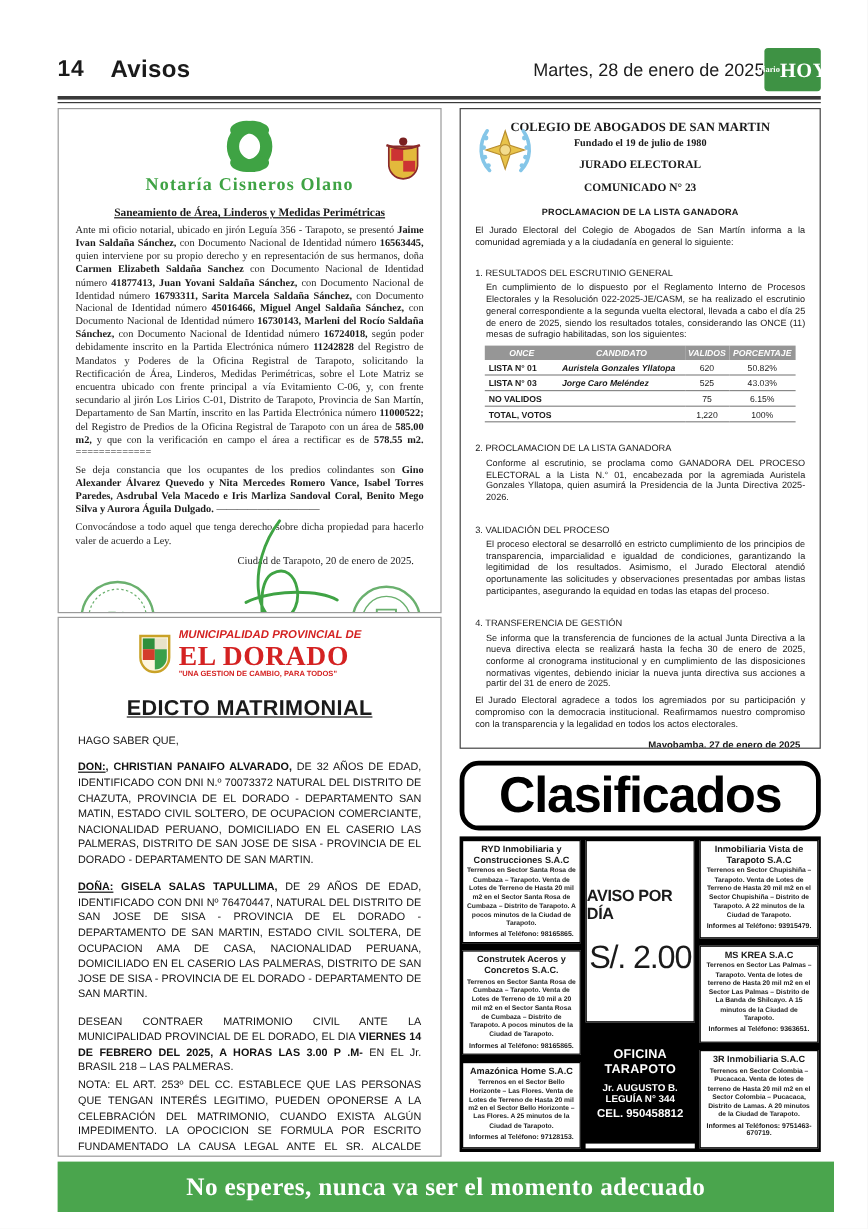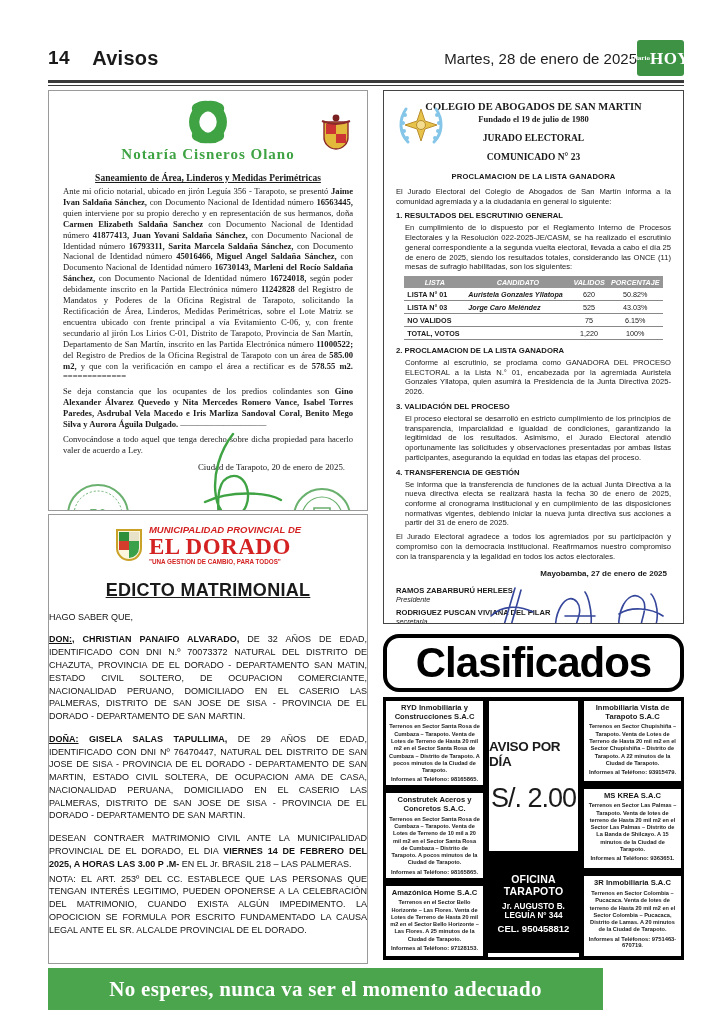--- a/index.html
+++ b/index.html
@@ -42,35 +42,35 @@
   
   #colegio { left:383px; top:90px; width:301px; height:534px; padding:8px 12px; border:1.5px solid #444; }
   .col-head { position:relative; text-align:center; font-family:"Liberation Serif",serif; }
   .col-logo { position:absolute; left:2px; top:2px; }
   .col-org { font-size:10.5px; font-weight:bold; margin-top:2px; }
   .col-founded { font-size:8.5px; font-weight:bold; margin-top:2px; }
   .col-je  { font-size:9.5px; font-weight:bold; margin-top:9px; }
   .col-com { font-size:9.5px; font-weight:bold; margin-top:9px; }
   .col-heading { text-align:center; font-size:7.6px; font-weight:bold; margin:10px 0 6px; letter-spacing:.2px; }
   .col-p { font-size:7.6px; line-height:1.28; text-align:justify; margin-bottom:5px; }
-  .col-sec-t { font-size:7.7px; font-weight:bold; margin:5px 0 3px; }
+  .col-sec-t { font-size:7.7px; font-weight:normal; margin:17px 0 3px; }
   .col-sec-b { font-size:7.6px; line-height:1.28; text-align:justify; margin-left:9px; margin-bottom:4px; }
   .col-table { width:94%; margin:4px auto 6px; border-collapse:collapse; font-size:7.2px; }
   .col-table th { background:#969696; color:#fff; font-style:italic; font-weight:bold; padding:1.5px 2px; text-align:center; }
   .col-table td { border-bottom:1px solid #888; padding:1.5px 3px; text-align:center; }
   .col-table td.c0 { font-weight:bold; text-align:left; }
   .col-table td.c1 { font-weight:bold; font-style:italic; text-align:left; }
   .col-date { text-align:right; font-size:8px; font-weight:bold; margin:8px 4px 8px 0; }
   .col-signers { position:relative; margin-top:2px; }
   .col-signer-name { font-size:7.6px; font-weight:bold; }
   .col-signer-role { font-size:7.2px; font-style:italic; margin-bottom:4px; }
   .col-sigs { position:absolute; right:0; top:-4px; pointer-events:none; }
 
   
-  #edicto { left:48px; top:514px; width:320px; height:450px; padding:10px 0; }
+  #edicto { left:48px; top:514px; width:320px; height:450px; padding:10px 16px; }
   .ed-muni { display:flex; justify-content:center; align-items:center; gap:6px; }
   .ed-muni-txt { text-align:left; line-height:1.05; }
   .ed-m1 { color:#d42222; font-size:9.5px; font-weight:bold; font-style:italic; }
   .ed-m2 { color:#d42222; font-size:23px; font-weight:bold; font-family:"Liberation Serif",serif; letter-spacing:.5px; }
   .ed-m3 { color:#d42222; font-size:6.3px; font-weight:bold; }
   .ed-title { text-align:center; font-size:18px; font-weight:bold; text-decoration:underline; margin:14px 0 10px; letter-spacing:.3px; }
   .ed-p { font-size:9px; line-height:1.42; text-align:justify; margin-bottom:10px; color:#111; }
 
   
   #clasif { position:absolute; left:383px; top:634px; width:301px; height:330px; }
@@ -84,21 +84,21 @@
   .cls-card-phone{ font-size:5.8px; font-weight:bold; margin-top:2px; }
   .cls-aviso { background:#fff; margin:3px 2px; flex:0 0 152px; display:flex; flex-direction:column; align-items:center; justify-content:center; border:1px solid #000; }
   .cls-aviso-t { font-size:13.5px; font-weight:bold; letter-spacing:-.3px; }
   .cls-aviso-p { font-size:27px; font-weight:normal; margin-top:14px; letter-spacing:-1px; }
   .cls-oficina { background:#000; color:#fff; margin:4px 2px 3px; flex:1; display:flex; flex-direction:column; align-items:center; justify-content:center; text-align:center; border-bottom:4px solid #fff; padding-bottom:6px; }
   .cls-of-1 { font-size:10.5px; font-weight:bold; letter-spacing:.2px; }
   .cls-of-2 { font-size:8.2px; font-weight:bold; margin-top:5px; }
   .cls-of-3 { font-size:9.5px; font-weight:bold; margin-top:3px; }
 
   
-  .banner { position:absolute; left:48px; top:968px; width:555px; height:42px; background:#4aa54d;
+  .banner { position:absolute; left:48px; top:968px; width:647px; height:42px; background:#4aa54d;
             display:flex; align-items:center; justify-content:center; }
   .banner-txt { color:#fff; font-family:"Liberation Serif",serif; font-weight:bold; font-size:21px; letter-spacing:.3px; }
 </style>
 </head>
 <body>
 
 <div class="page">
 
   <div class="hdr">
     <span class="pnum">14</span>
@@ -176,21 +176,21 @@
 
     <div class="col-heading">PROCLAMACION DE LA LISTA GANADORA</div>
     <p class="col-p">El Jurado Electoral del Colegio de Abogados de San Martín informa a la comunidad agremiada y a la ciudadanía en general lo siguiente:</p>
 
     <div class="col-sec-t">1. RESULTADOS DEL ESCRUTINIO GENERAL</div>
     <p class="col-sec-b">En cumplimiento de lo dispuesto por el Reglamento Interno de Procesos Electorales y la Resolución 022-2025-JE/CASM, se ha realizado el escrutinio general correspondiente a la segunda vuelta electoral, llevada a cabo el día 25 de enero de 2025, siendo los resultados totales, considerando las ONCE (11) mesas de sufragio habilitadas, son los siguientes:</p>
 
     <table class="col-table">
       <thead>
         <tr>
-          <th>LISTA</th>
+          <th>ONCE</th>
           <th>CANDIDATO</th>
           <th>VALIDOS</th>
           <th>PORCENTAJE</th>
         </tr>
       </thead>
       <tbody>
         <tr>
           <td class="c0">LISTA N° 01</td>
           <td class="c1">Auristela Gonzales Yllatopa</td>
           <td>620</td>

